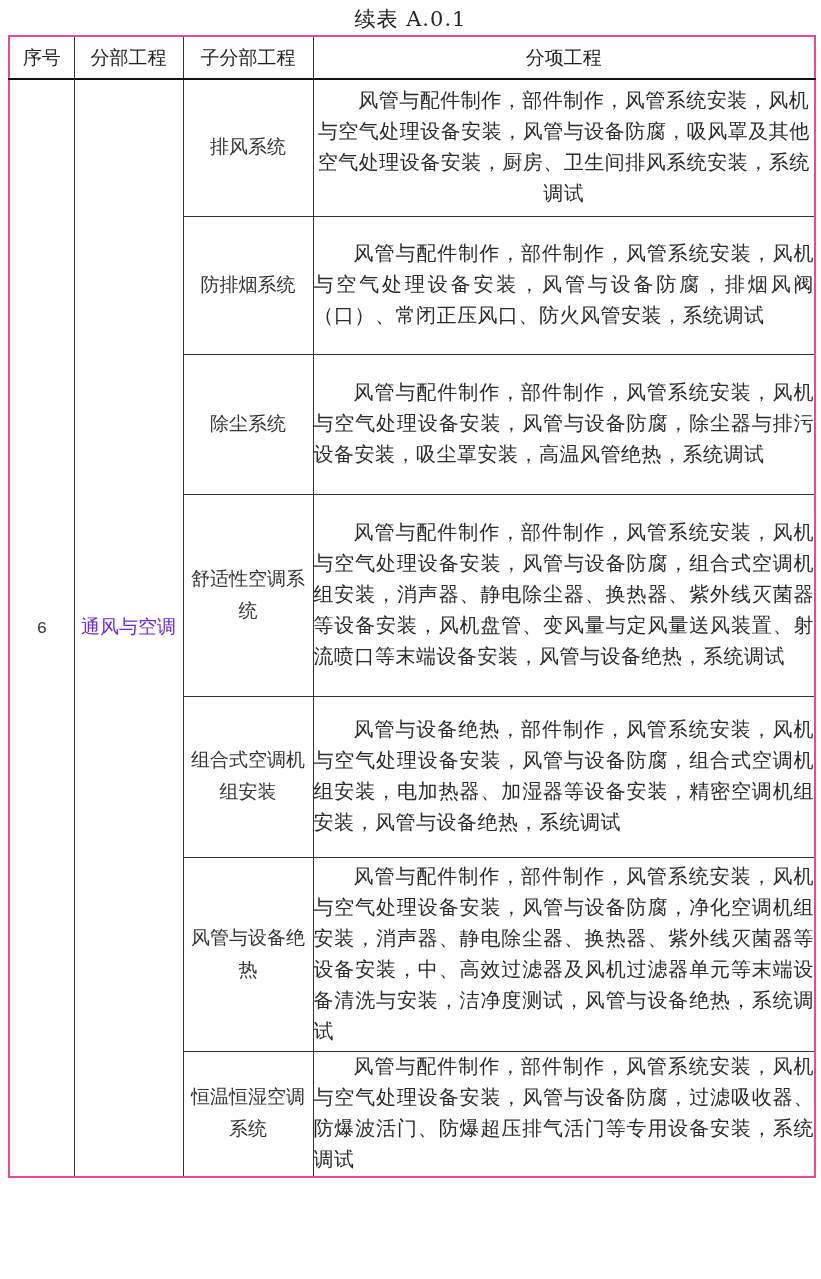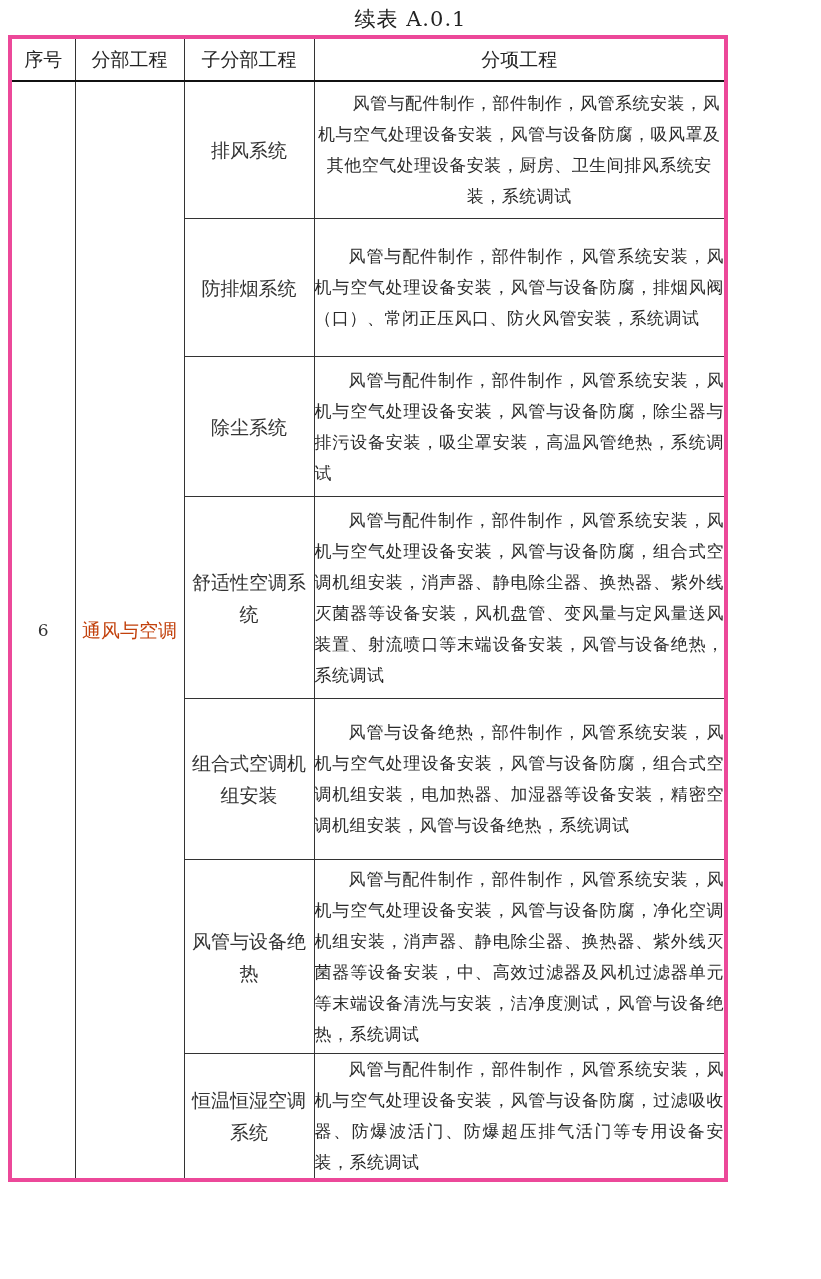--- a/index.html
+++ b/index.html
@@ -23,24 +23,25 @@
       text-align: center;
       font-size: 21px;
       line-height: 30px;
       color: #222;
       letter-spacing: 1px;
     }
     table.spec {
       position: absolute;
       top: 35px;
       left: 8px;
-      width: 720px;
+      width: 808px;
       border-collapse: collapse;
-      border: 4px solid #ec4899;
+      border: 2px solid #ec4899;
       table-layout: fixed;
+      font-family: Liberation Mono, monospace;
     }
     table.spec th, table.spec td {
       border: 1.5px solid #333;
       padding: 0;
       vertical-align: middle;
     }
     table.spec th {
       height: 41px;
       font-weight: normal;
       font-size: 19px;
@@ -54,32 +55,32 @@
     col.c-item { width: auto; }
     td.no {
       text-align: center;
       font-size: 17px;
       color: #333;
     }
     td.div {
       text-align: center;
       font-size: 19px;
       line-height: 32px;
-      color: #c2410c;
+      color: #6d28d9;
       padding: 0 16px;
     }
     td.sub {
       text-align: center;
       font-size: 19px;
       line-height: 32px;
       color: #333;
       padding: 0 10px;
     }
     td.item {
-      font-size: 17px;
+      font-size: 20px;
       line-height: 31px;
       padding: 7px 6px 7px 12px;
       text-align: justify;
       text-indent: 2em;
       color: #2a2a2a;
       letter-spacing: 0.5px;
     }
     tr.r1 td.item, tr.r1 td.sub { height: 136px; text-align: center; }
     tr.r2 td.item, tr.r2 td.sub { height: 137px; }
     tr.r3 td.item, tr.r3 td.sub { height: 139px; }

